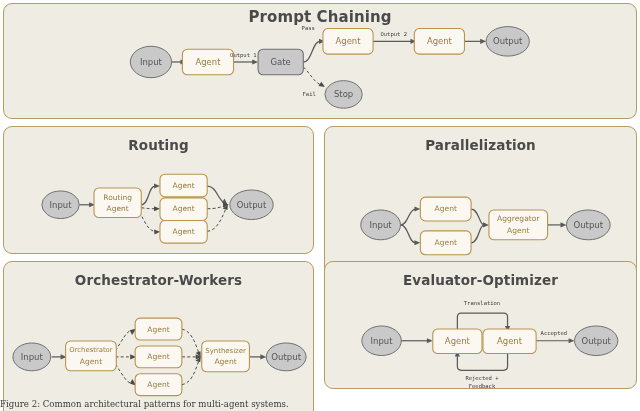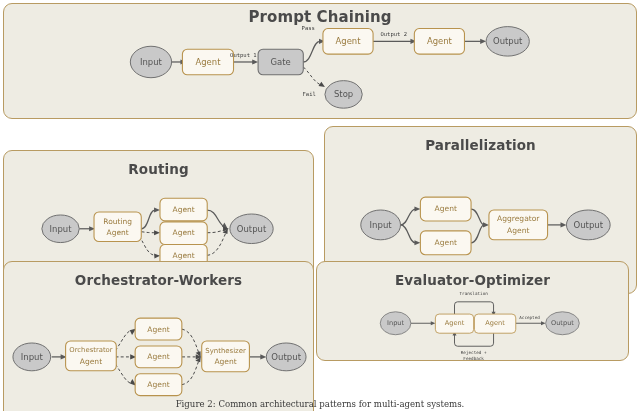--- a/index.html
+++ b/index.html
@@ -51,21 +51,21 @@
   }
   .ell{fill:#c9c9c9;stroke:#6f6f6f;stroke-width:1;}
   .boxtan{fill:#fbf8f1;stroke:#b8934e;stroke-width:1.1;}
   .boxgray{fill:#c9c9c9;stroke:#6f6f6f;stroke-width:1.1;}
   .lnk{fill:none;stroke:#5a5a5a;stroke-width:1.25;}
   .lnk-d{fill:none;stroke:#4a4a4a;stroke-width:1;stroke-dasharray:3 2.4;}
   .caption{
     position:absolute;
     left:0;right:0;
     top:399px;
-    text-align:center;
+    text-align:left;
     font-family:"DejaVu Serif", serif;
     font-size:8.6px;
     color:#3a3a3a;
     white-space:nowrap;
   }
 </style>
 </head>
 <body>
 
 <div class="figure">
@@ -110,21 +110,21 @@
         <text class="node-text t-gray" x="341" y="92.5">Stop</text>
 
         <text class="edge-label" x="239" y="52">Output 1</text>
         <text class="edge-label" x="305" y="25">Pass</text>
         <text class="edge-label" x="306" y="92">Fail</text>
         <text class="edge-label" x="392" y="31">Output 2</text>
       </svg>
     </div>
   </div>
 
-  <div class="panel small" style="left:3px;top:126px;width:311px;height:128px;margin-top:24px;">
+  <div class="panel small" style="left:3px;top:126px;width:311px;height:128px;">
     <div class="panel-title">Routing</div>
     <div class="canvas">
       <svg viewBox="0 0 311 128">
         <path class="lnk" d="M75,79 L86,79"></path>
         <polygon points="91,79 85,76.4 85,81.6" fill="#5a5a5a"></polygon>
 
         <path class="lnk" d="M138,79 C146,79 145,60 152,60"></path>
         <polygon points="157,60 151,57.4 151,62.6" fill="#5a5a5a"></polygon>
         <path class="lnk-d" d="M138,82 C146,83 146,83 152,83"></path>
         <polygon points="157,83 151,80.4 151,85.6" fill="#4a4a4a"></polygon>
@@ -238,21 +238,21 @@
         <rect class="boxtan" x="199" y="64" width="48" height="31" rx="5"></rect>
         <text class="node-text t-tan-sm" x="223" y="74" style="font-size:7px">Synthesizer</text>
         <text class="node-text t-tan-sm" x="223" y="85.5">Agent</text>
 
         <ellipse class="ell" cx="284" cy="80" rx="20" ry="14"></ellipse>
         <text class="node-text t-gray" x="284" y="80.5">Output</text>
       </svg>
     </div>
   </div>
 
-  <div class="panel small" style="left:316px;top:261px;width:313px;height:100px;">
+  <div class="panel small" style="left:324px;top:261px;width:313px;height:128px;">
     <div class="panel-title">Evaluator-Optimizer</div>
     <div class="canvas">
       <svg viewBox="0 0 313 128">
         <path class="lnk" d="M76,80 L103,80"></path>
         <polygon points="108,80 102,77.4 102,82.6" fill="#5a5a5a"></polygon>
 
         <path class="lnk" d="M133,68 L133,56 Q133,52 137,52 L180,52 Q184,52 184,56 L184,66"></path>
         <polygon points="184,71 181.4,65 186.6,65" fill="#5a5a5a"></polygon>
 
         <path class="lnk" d="M184,93 L184,106 Q184,110 180,110 L137,110 Q133,110 133,106 L133,95"></path>

